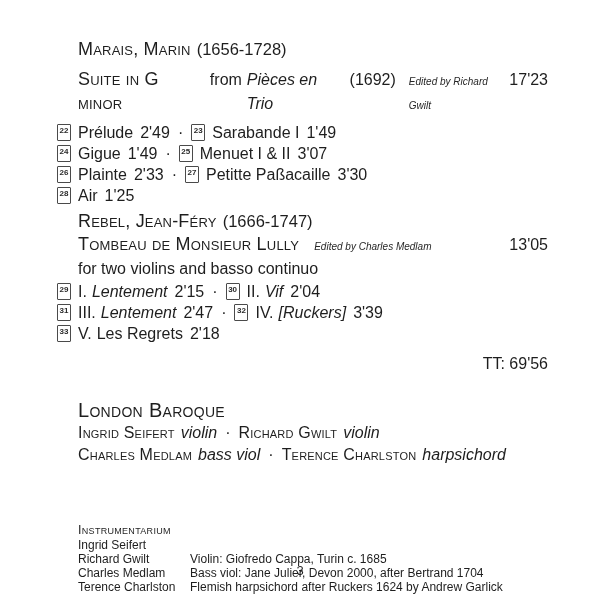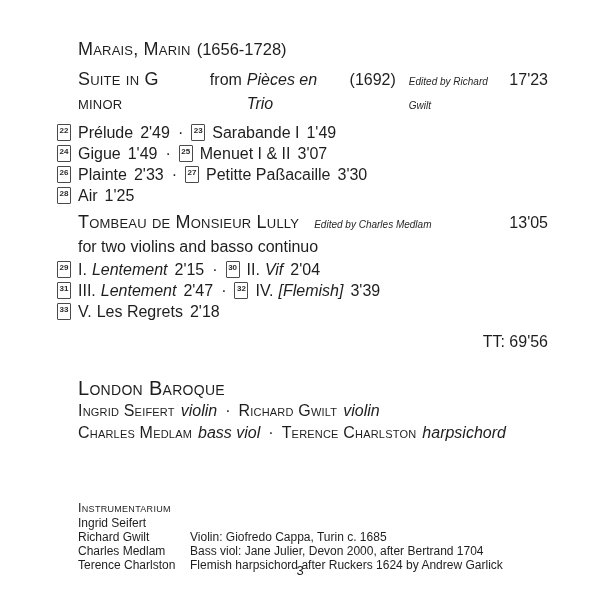--- a/index.html
+++ b/index.html
@@ -118,20 +118,24 @@
         <span class="tnum" data-bind="works.0.lines.3.a.num">28</span>
 
         <span class="tname" data-bind="works.0.lines.3.a.name">Air</span>
         <span class="ttime" data-bind="works.0.lines.3.a.time">1'25</span>
 
       </div>
     </div>
   </section>
 
   <section class="work2">
+    <div class="composer-line">
+      <span class="sc" data-bind="works.1.composer">Rebel, Jean-Féry</span>
+      <span class="dates" data-bind="works.1.dates">(1666-1747)</span>
+    </div>
     <div class="title-line">
       <span class="wtitle" data-bind="works.1.title">Tombeau de Monsieur Lully</span>
 
       <span class="edited" data-bind="works.1.edited_by">Edited by Charles Medlam</span>
       <span class="duration" data-bind="works.1.duration">13'05</span>
     </div>
     <div class="subtitle" data-bind="works.1.subtitle">for two violins and basso continuo</div>
     <div class="tracks tracks2">
       <div class="track-line">
         <span class="tnum" data-bind="works.1.lines.0.a.num">29</span>
@@ -148,21 +152,21 @@
       </div>
       <div class="track-line">
         <span class="tnum" data-bind="works.1.lines.1.a.num">31</span>
         <span class="pfx" data-bind="works.1.lines.1.a.prefix">III.</span>
         <span class="tname it" data-bind="works.1.lines.1.a.name_italic">Lentement</span>
 
         <span class="ttime" data-bind="works.1.lines.1.a.time">2'47</span>
         <span class="sep" data-bind="works.1.lines.1.sep">·</span>
         <span class="tnum" data-bind="works.1.lines.1.b.num">32</span>
         <span class="pfx" data-bind="works.1.lines.1.b.prefix">IV.</span>
-        <span class="tname it" data-bind="works.1.lines.1.b.name_italic">[Flemish]</span>
+        <span class="tname it" data-bind="works.1.lines.1.b.name_italic">[Ruckers]</span>
 
         <span class="ttime" data-bind="works.1.lines.1.b.time">3'39</span>
       </div>
       <div class="track-line">
         <span class="tnum" data-bind="works.1.lines.2.a.num">33</span>
         <span class="pfx" data-bind="works.1.lines.2.a.prefix">V.</span>
 
         <span class="tname" data-bind="works.1.lines.2.a.name">Les Regrets</span>
         <span class="ttime" data-bind="works.1.lines.2.a.time">2'18</span>
 

